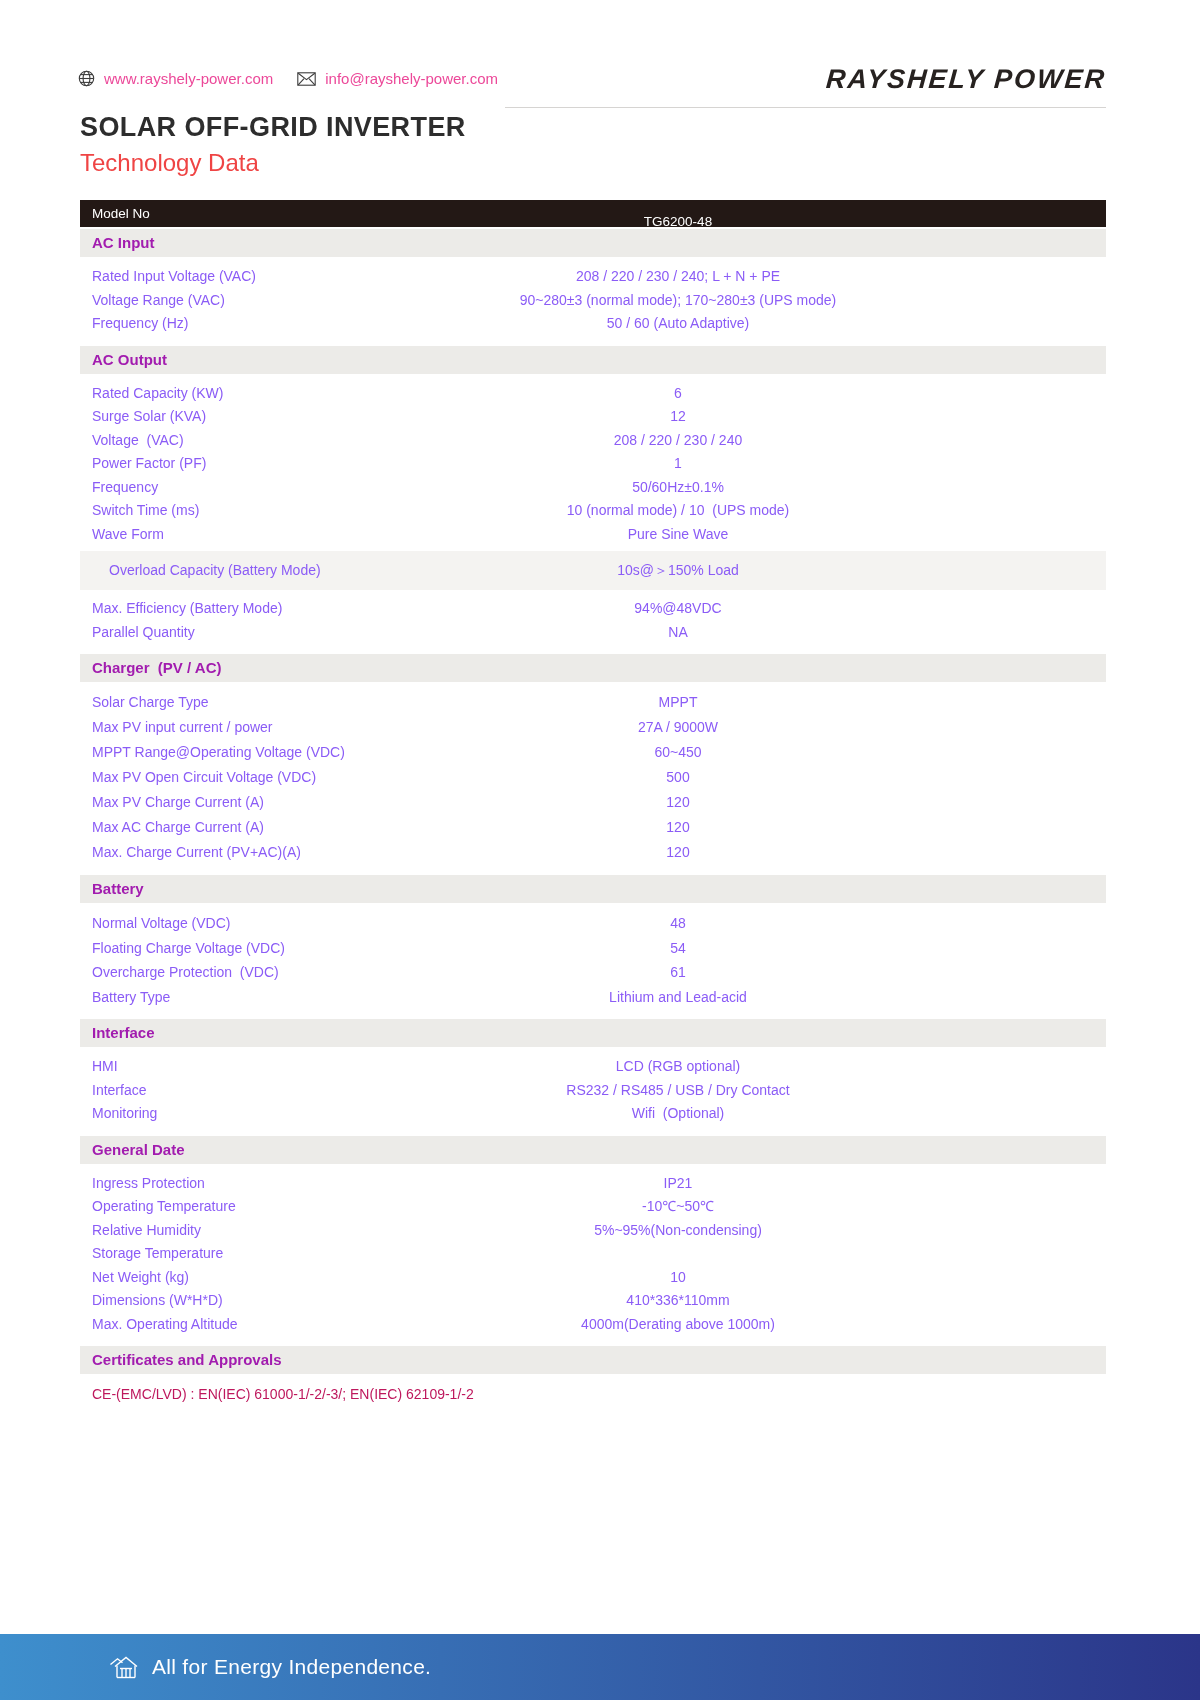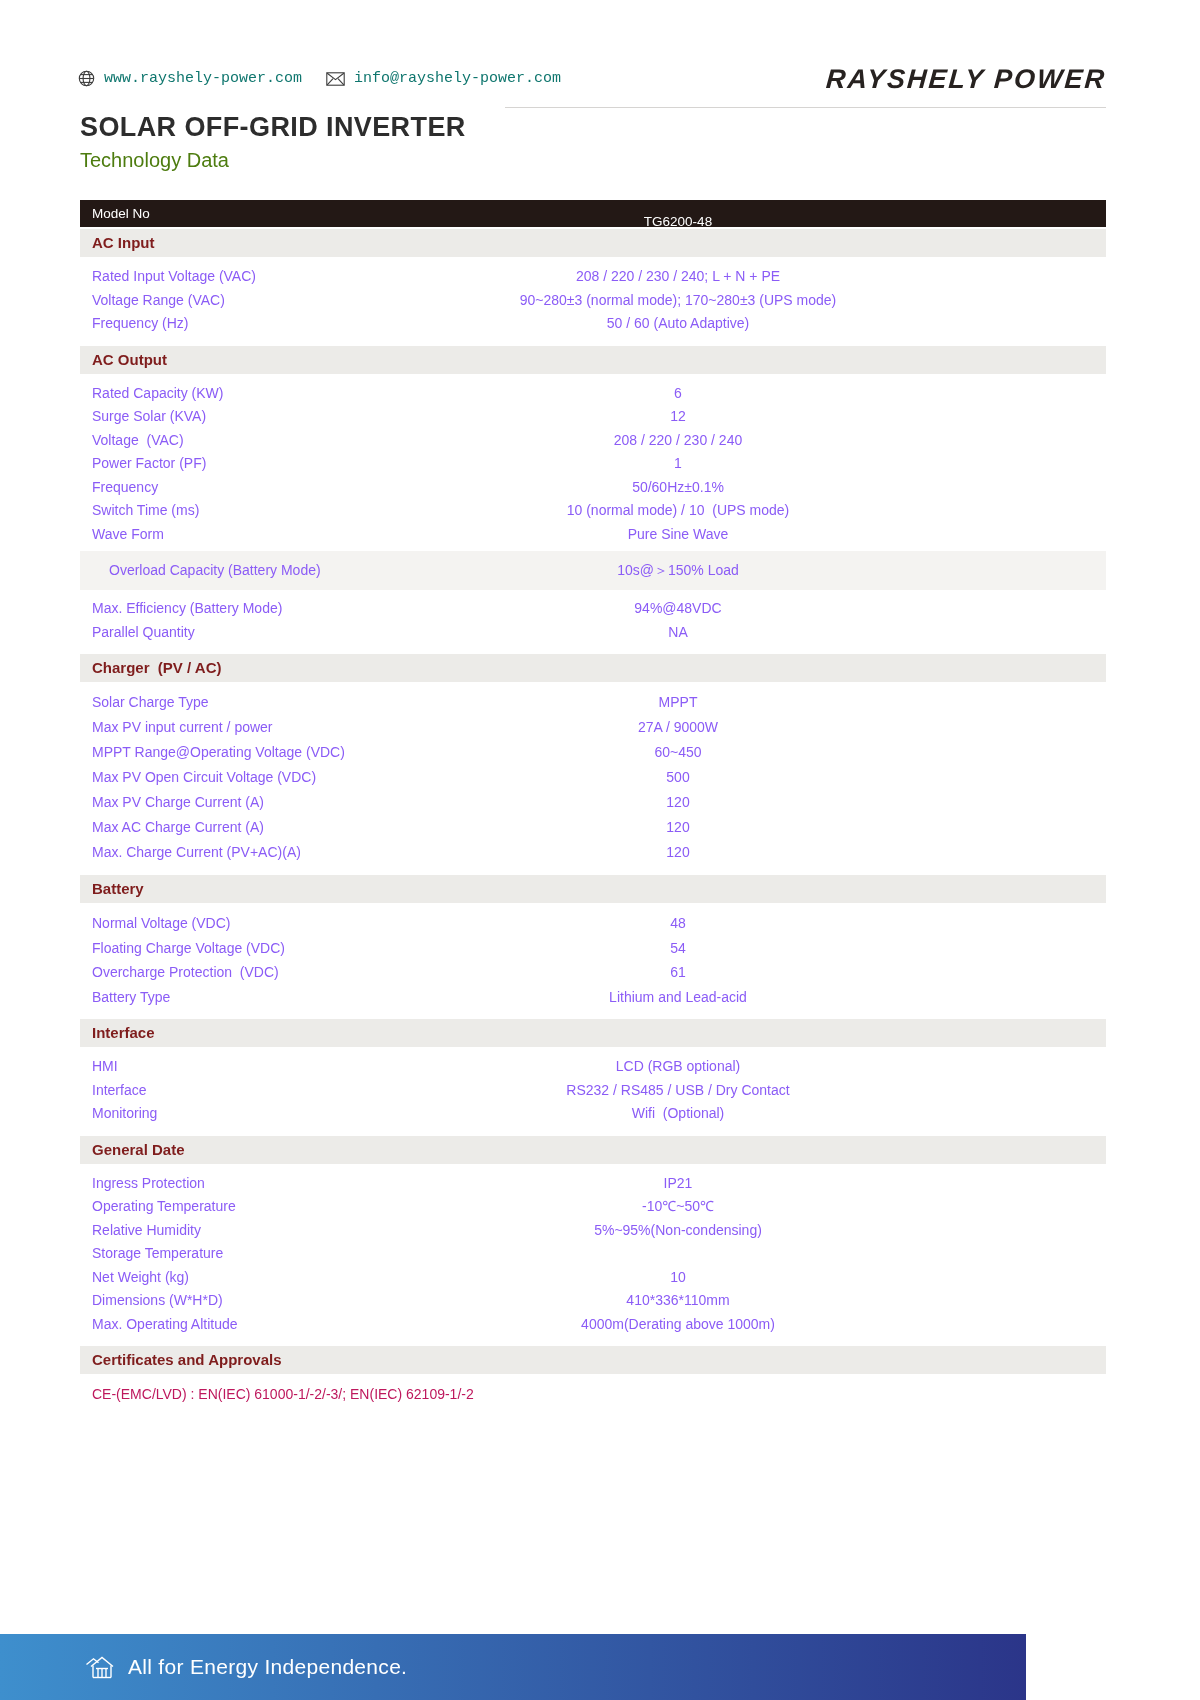--- a/index.html
+++ b/index.html
@@ -2,59 +2,59 @@
 <html><head>
 <meta charset="utf-8">
 <style>
   * { margin:0; padding:0; box-sizing:border-box; }
   html,body { background:#ffffff; }
   body { font-family:"Liberation Sans", sans-serif; color:#333; }
   .page { position:relative; width:1200px; height:1700px; background:#fff; overflow:hidden; margin:0 auto; }
 
   
   .contact { position:absolute; top:70px; left:78px; display:flex; align-items:center; gap:9px;
-             font-size:15px; color:#0f766e;font-family:Liberation Mono, monospace; }
+             font-size:15px; color:#ec4899; }
   .contact .icon { display:inline-flex; align-items:center; }
   .contact .gap { width:6px; }
 
   .logo { position:absolute; top:64px; right:94px; font-size:27px; font-weight:800; font-style:italic;
           letter-spacing:2px; color:#272220; transform:skewX(-4deg); white-space:pre; }
   .logo-rule { position:absolute; top:107px; left:505px; width:601px; height:1px; background:#d6d4d2; }
 
   .title { position:absolute; top:112px; left:80px; font-size:27px; font-weight:600;
            letter-spacing:0.4px; color:#2d2d2d; }
-  .subtitle { position:absolute; top:149px; left:80px; font-size:20px; color:#4d7c0f; }
+  .subtitle { position:absolute; top:149px; left:80px; font-size:24px; color:#ef4444; }
 
   
   .sheet { position:absolute; top:200px; left:80px; width:1026px; }
 
   .model-bar { position:relative; height:27px; line-height:27px; color:#fff; font-size:13.5px; }
   .model-bar .m-label { padding-left:12px;margin-top:28px; }
   .model-bar .m-value { position:absolute; top:8px; left:170px; right:0; text-align:center; }
 
   .sec-bar { height:28px; line-height:28px; }
   .sec-bar:first-of-type { margin-top:2px; }
-  .sec-title { font-size:15px; font-weight:bold; color:#7f1d1d; padding-left:12px; white-space:pre; }
+  .sec-title { font-size:15px; font-weight:bold; color:#a21caf; padding-left:12px; white-space:pre; }
 
   .rows { padding:8px 0 10px 0; }
   .spec-row { position:relative; height:23.5px; line-height:23.5px; font-size:14px; color:#8b5cf6; }
   .spec-label { padding-left:12px; white-space:pre; }
   .spec-value { position:absolute; top:0; left:170px; right:0; text-align:center; white-space:pre; }
 
   .sec-charger .spec-row { height:25px; line-height:25px; }
   .sec-battery .spec-row { height:24.6px; line-height:24.6px; }
   .sec-general .spec-row { height:23.5px; line-height:23.5px; }
 
   .spec-row.highlight { height:39px; line-height:39px; margin:5px 0 7px 0;padding-left:17px; }
 
   .cert-text { padding:12px 0 0 12px; font-size:14px; color:#be185d; white-space:pre; }
 
   
-  .footer { position:absolute; left:0; bottom:0; width:1026px; height:66px;
-            display:flex; align-items:center; padding-left:85px; gap:11px; color:#fff; }
+  .footer { position:absolute; left:0; bottom:0; width:1200px; height:66px;
+            display:flex; align-items:center; padding-left:109px; gap:11px; color:#fff; }
   .footer-slogan { font-size:21px; letter-spacing:0.3px; }
 </style>
 </head>
 <body>
 
 <div class="page">
 
   <div class="contact">
     <span class="icon">
       <svg width="17" height="17" viewBox="0 0 17 17" fill="none" stroke="#3c3c3c" stroke-width="1.1">

